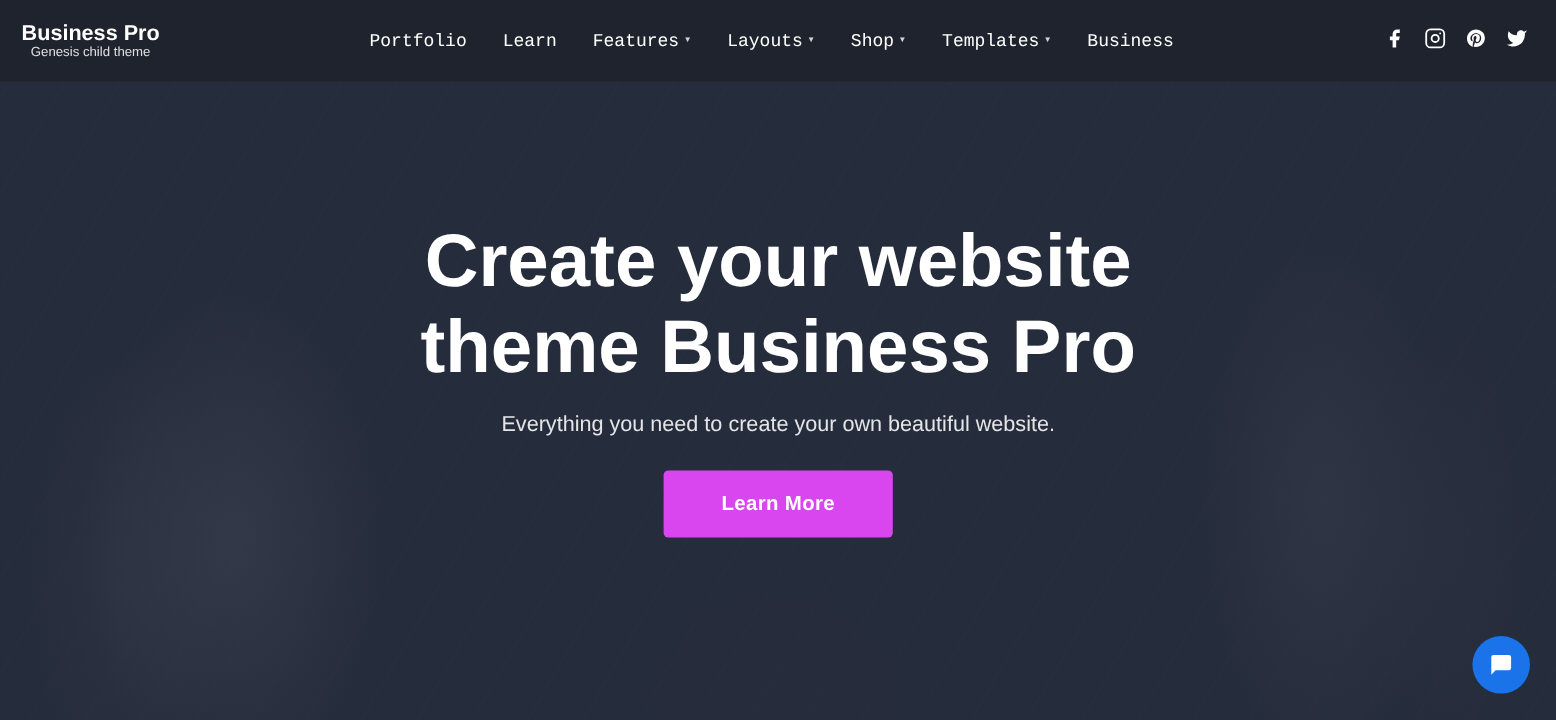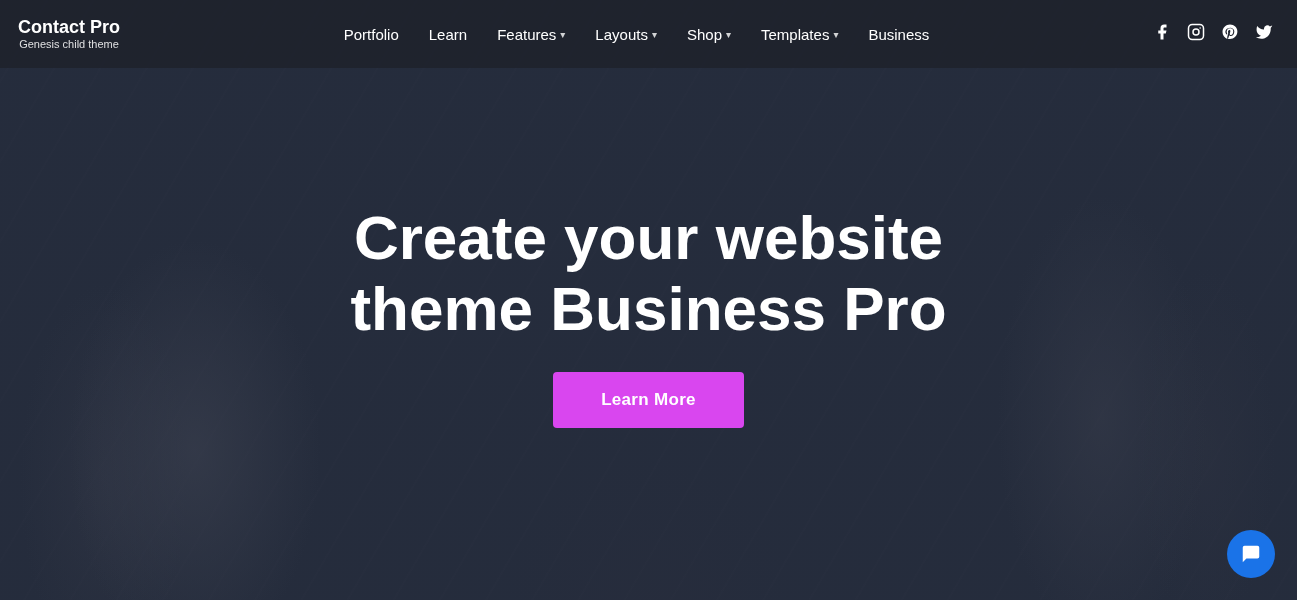--- a/index.html
+++ b/index.html
@@ -40,20 +40,21 @@
     }
     .nav-links li a {
       color: #fff;
       text-decoration: none;
       font-size: 15px;
       padding: 8px 12px;
       display: flex;
       align-items: center;
       gap: 4px;
       white-space: nowrap;
+      font-family: Liberation Mono, monospace;
     }
     .chevron {
       font-size: 10px;
       opacity: 0.8;
     }
     .social-icons {
       display: flex;
       align-items: center;
       gap: 16px;
     }
@@ -156,21 +157,21 @@
     }
   </style>
 </head>
 <body>
 
 <div class="hero">
   <div class="hero-bg"></div>
 
   <nav class="navbar">
     <div class="brand">
-      <span class="brand-title">Contact Pro</span>
+      <span class="brand-title">Business Pro</span>
       <span class="brand-subtitle">Genesis child theme</span>
     </div>
 
     <ul class="nav-links">
       <li>
         <a href="#">Portfolio</a>
       </li>
       <li>
         <a href="#">Learn</a>
       </li>
@@ -212,20 +213,21 @@
       <a class="social-icon" href="#">
         <svg width="18" height="18" viewBox="0 0 24 24" fill="white">
             <path d="M23 3a10.9 10.9 0 0 1-3.14 1.53 4.48 4.48 0 0 0-7.86 3v1A10.66 10.66 0 0 1 3 4s-4 9 5 13a11.64 11.64 0 0 1-7 2c9 5 20 0 20-11.5a4.5 4.5 0 0 0-.08-.83A7.72 7.72 0 0 0 23 3z"></path>
           </svg>
       </a>
     </div>
   </nav>
 
   <div class="hero-content">
     <h1 class="hero-title">Create your website theme Business Pro</h1>
+    <p class="hero-subtitle">Everything you need to create your own beautiful website.</p>
     <button class="learn-more-btn">Learn More</button>
   </div>
 
   <div class="chat-widget">
     <svg width="22" height="22" viewBox="0 0 24 24" fill="white">
         <path d="M21 15a2 2 0 0 1-2 2H7l-4 4V5a2 2 0 0 1 2-2h14a2 2 0 0 1 2 2z"></path>
       </svg>
   </div>
 </div>
 

